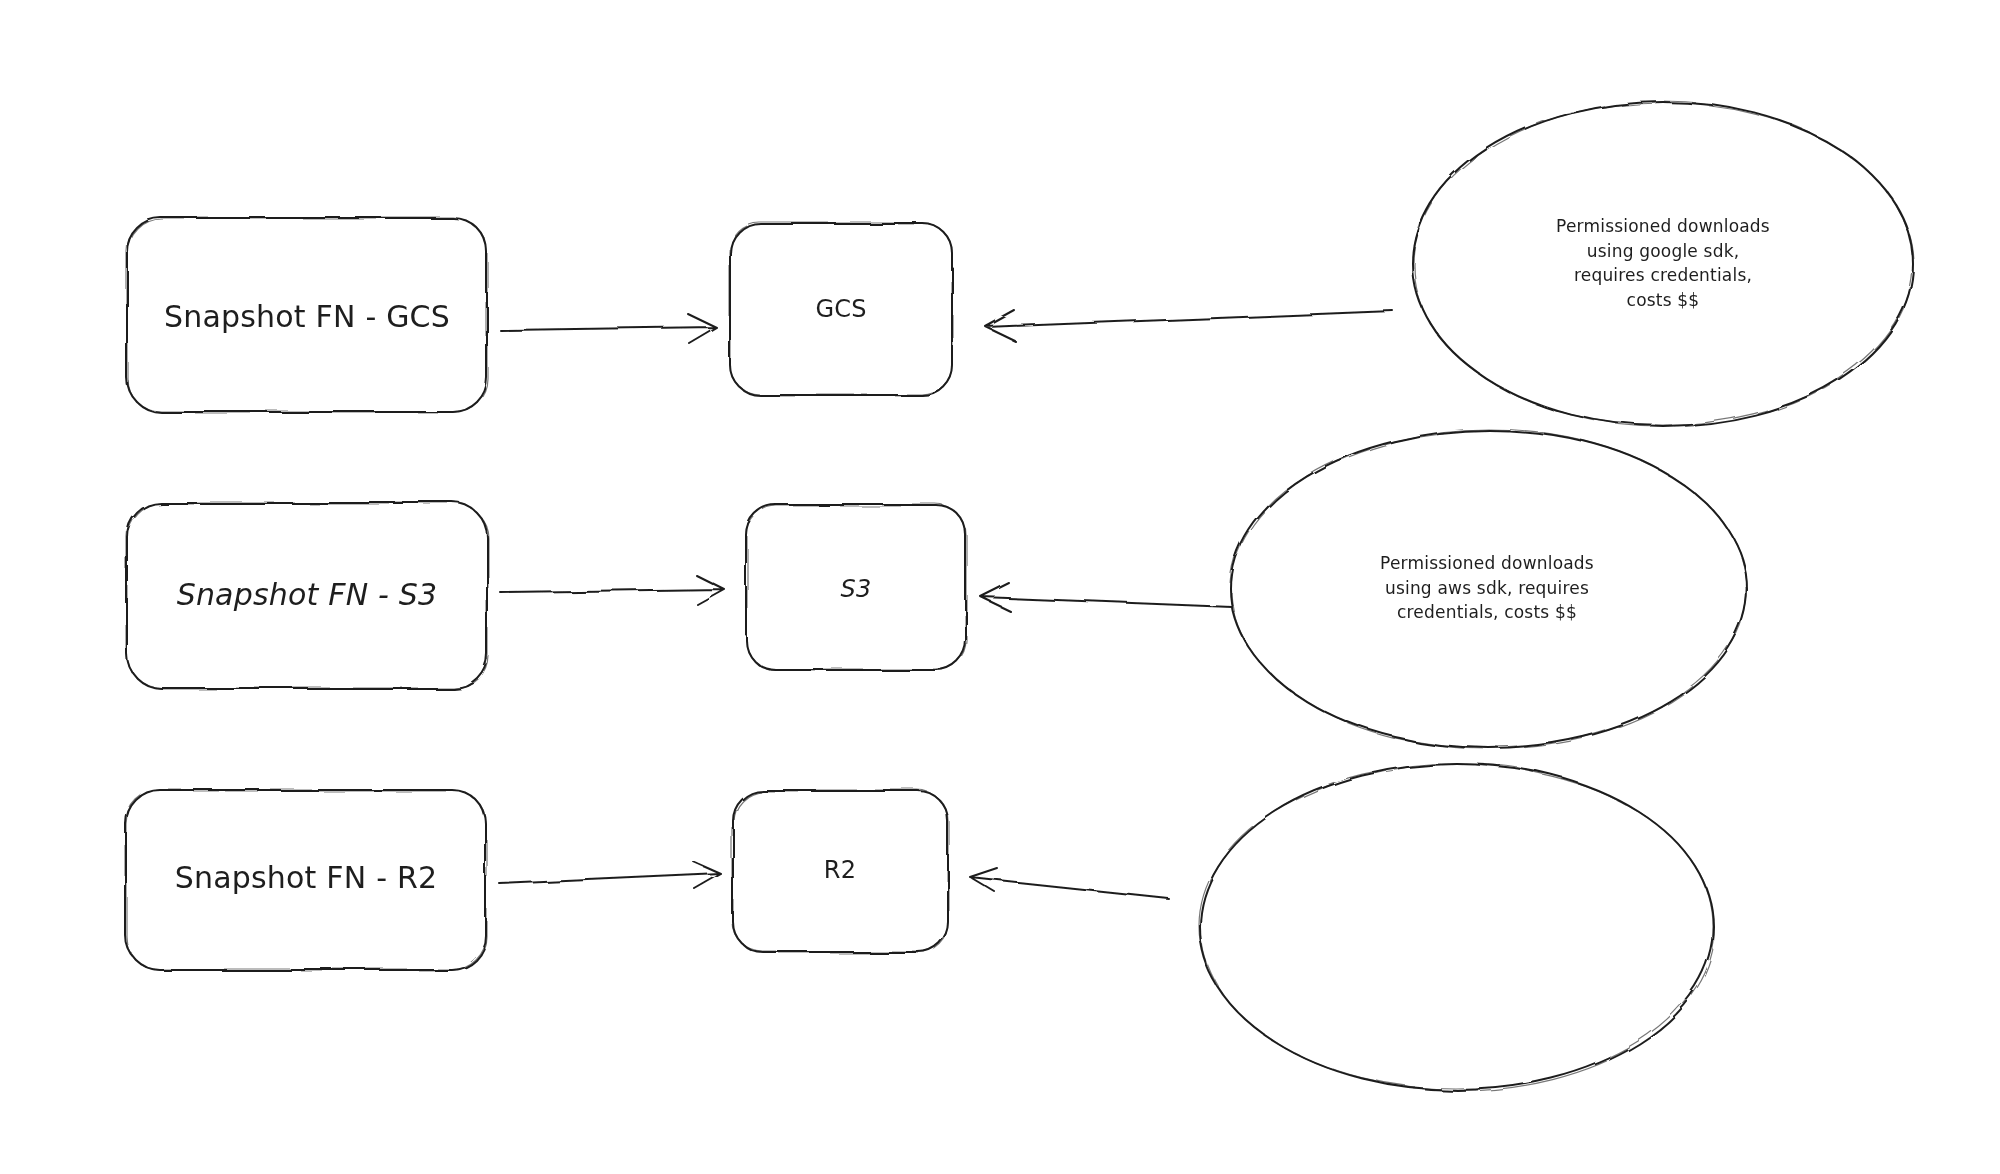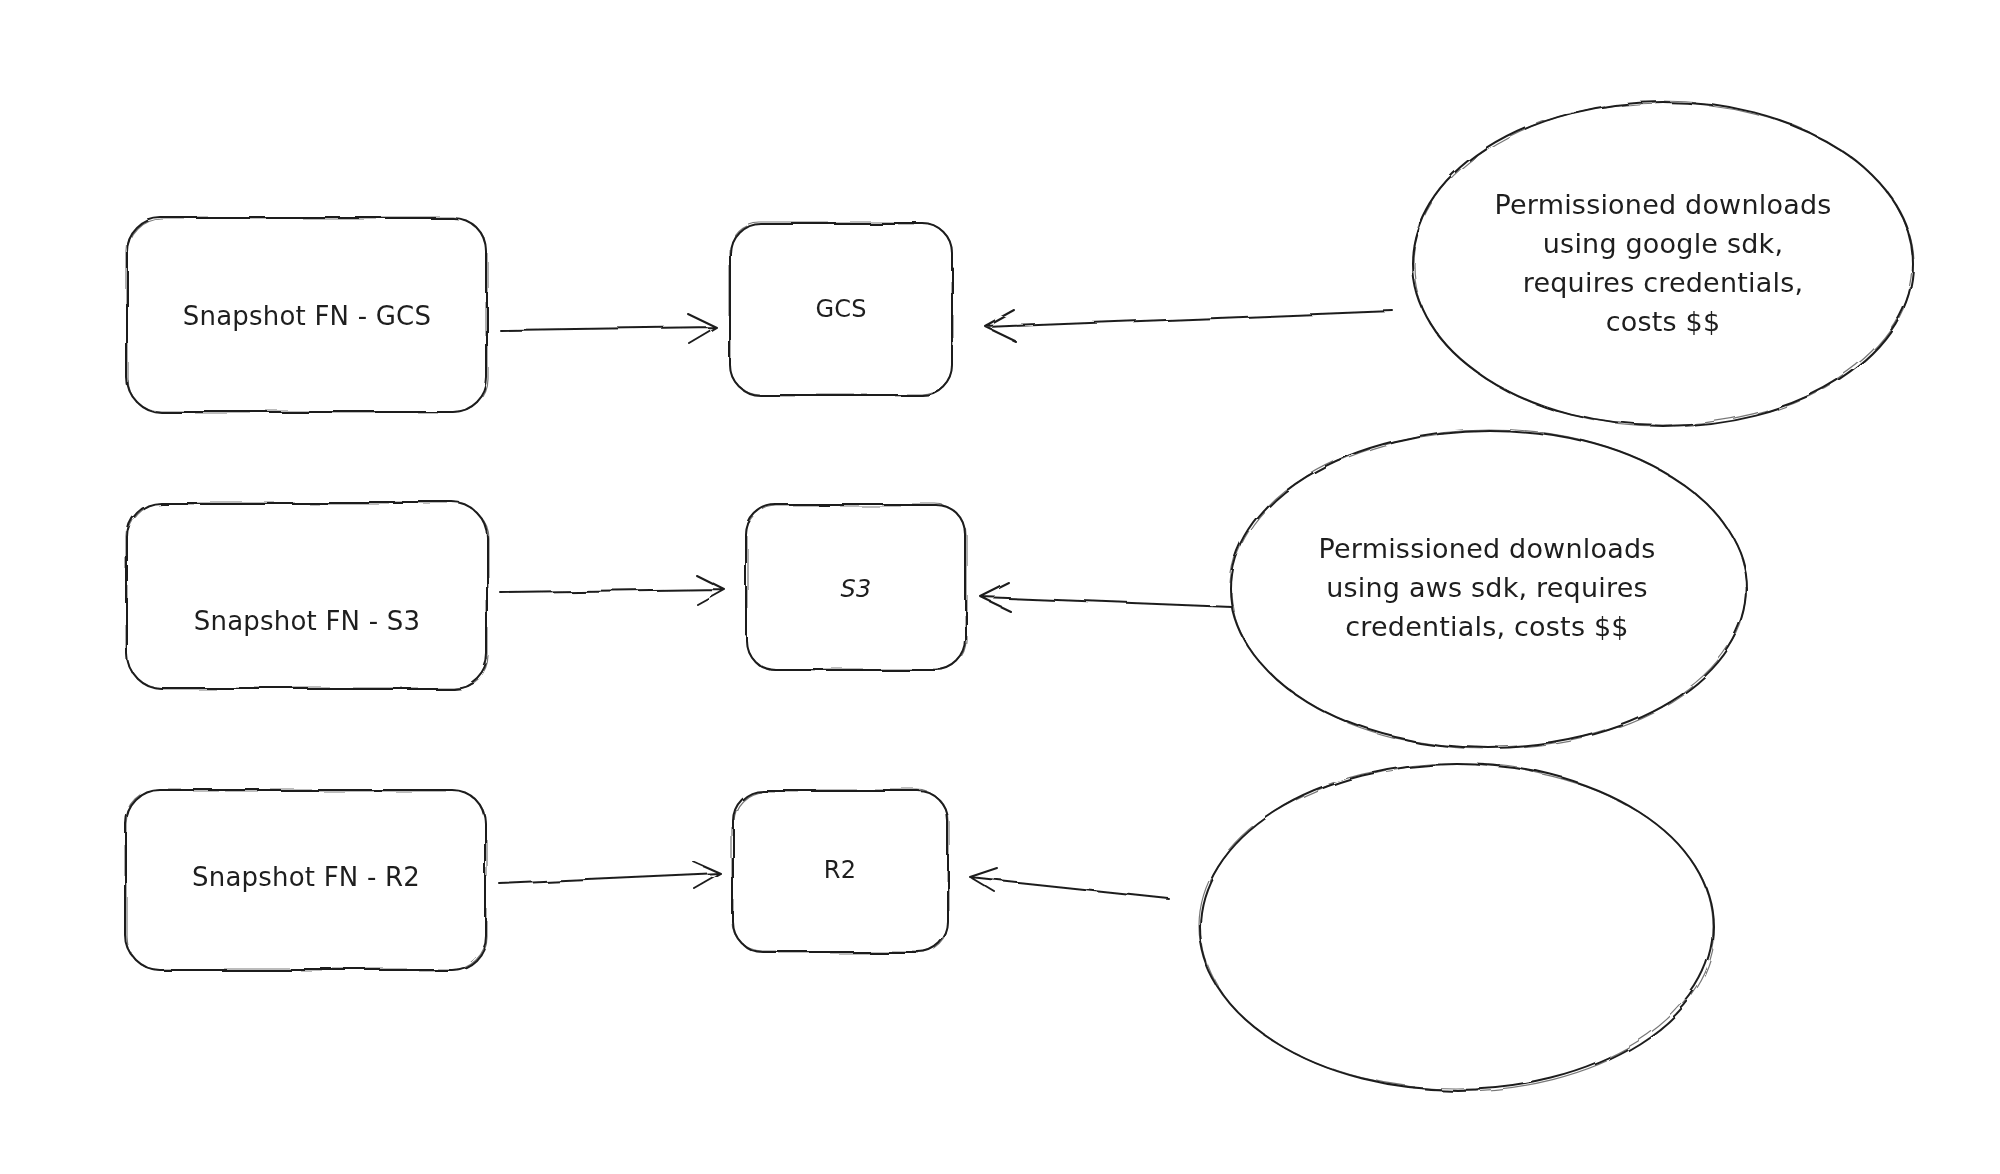--- a/index.html
+++ b/index.html
@@ -25,29 +25,29 @@
   .label {
     position: absolute;
     transform: translate(-50%, -50%);
     text-align: center;
     white-space: pre-line;
     color: #1e1e1e;
     letter-spacing: 0.2px;
     line-height: 1.45;
   }
   .node-label {
-    font-size: 26px;
+    font-size: 30px;
     white-space: nowrap;
   }
   .bucket-label {
     font-size: 24px;
     white-space: nowrap;
   }
   .note-label {
-    font-size: 27px;
+    font-size: 17px;
     width: 470px;
   }
 </style>
 </head>
 <body>
 
 <div class="canvas">
 
   <svg class="shapes-layer" viewBox="0 0 2000 1174" xmlns="http://www.w3.org/2000/svg">
     <defs>
@@ -94,21 +94,21 @@
     </g>
   </svg>
 
   <div class="label node-label" style="left:307px; top:317px;">Snapshot FN - GCS</div>
   <div class="label bucket-label" style="left:841px; top:309px;">GCS</div>
   <div class="label note-label" style="left:1663px; top:263px;">Permissioned downloads
 using google sdk,
 requires credentials,
 costs $$</div>
 
-  <div class="label node-label" style="left:307px; top:622px;">Snapshot FN - S3</div>
+  <div class="label node-label" style="left:307px; top:595px;font-style:italic;">Snapshot FN - S3</div>
   <div class="label bucket-label" style="left:856px; top:589px;font-style:italic;">S3</div>
   <div class="label note-label" style="left:1487px; top:588px;">Permissioned downloads
 using aws sdk, requires
 credentials, costs $$</div>
 
   <div class="label node-label" style="left:306px; top:878px;">Snapshot FN - R2</div>
   <div class="label bucket-label" style="left:840px; top:870px;">R2</div>
 
 </div>
 

